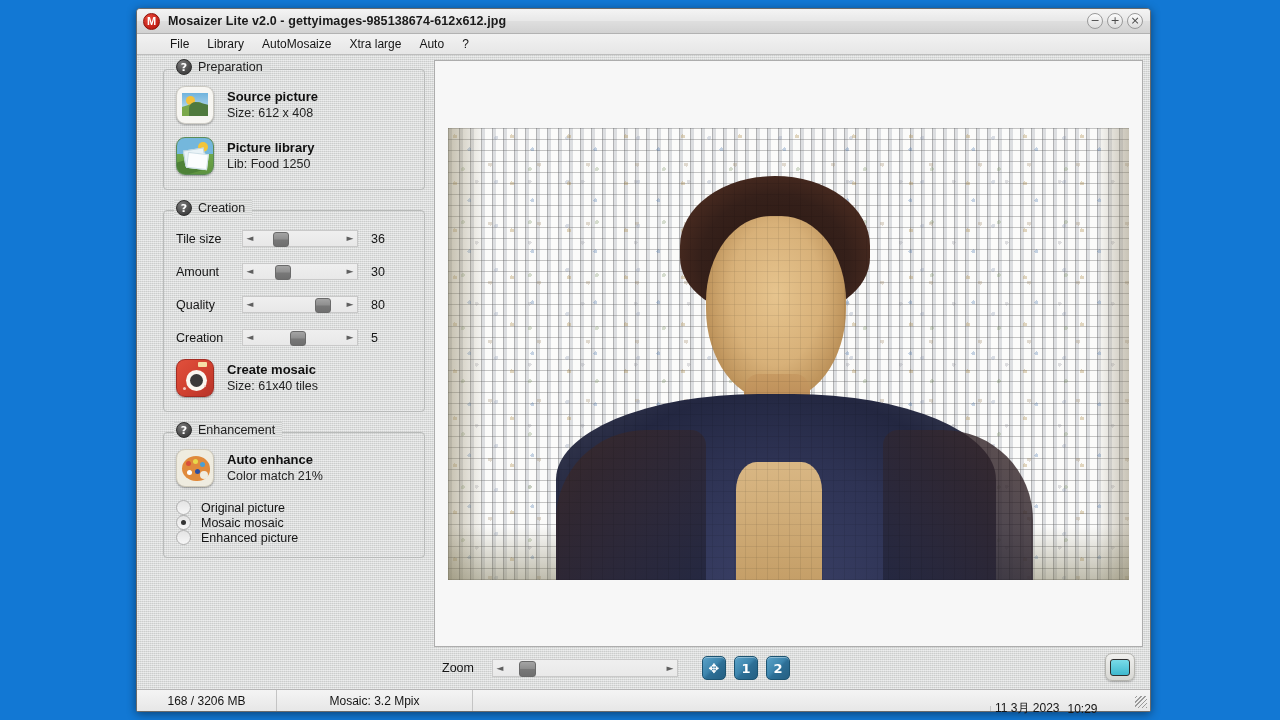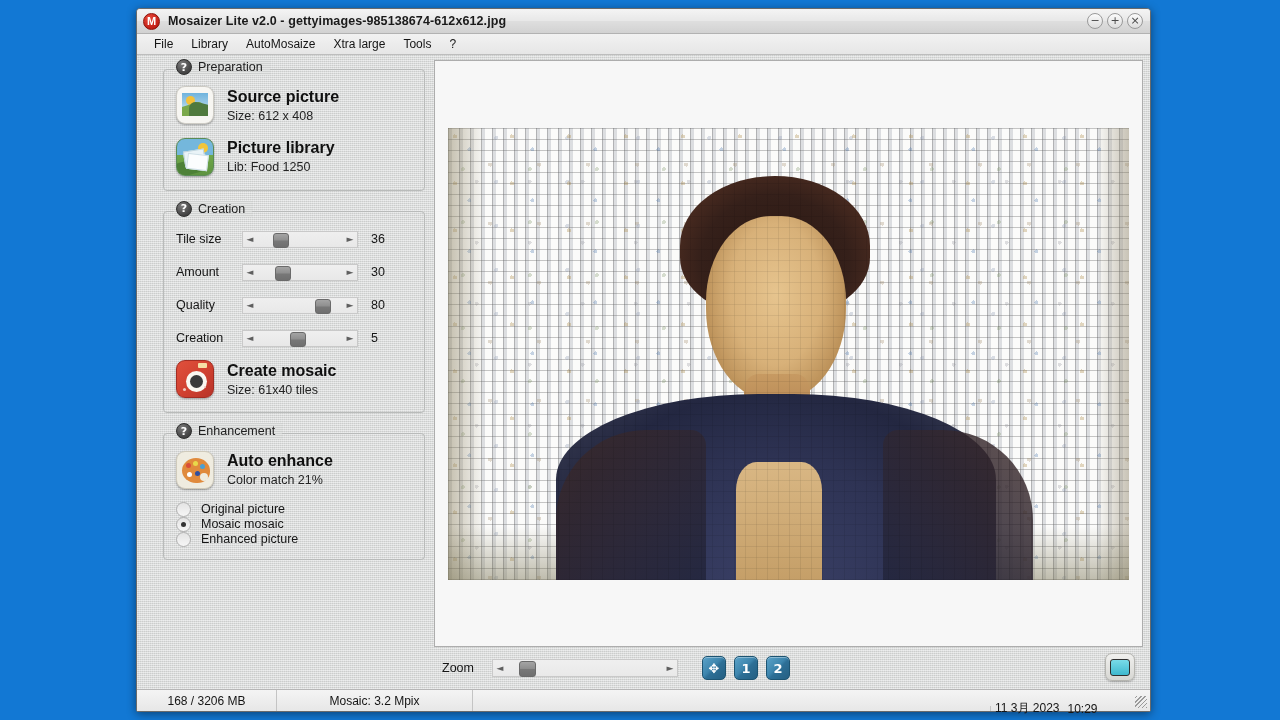--- a/index.html
+++ b/index.html
@@ -38,21 +38,21 @@
   .wbtn { width: 16px; height: 16px; border-radius: 50%;
     background: linear-gradient(to bottom, #fbfbfb, #dcdcdc);
     border: 1px solid #9a9a9a; color: #4a4a4a; font-size: 11px; line-height: 13px;
     text-align: center; font-family: "DejaVu Sans", sans-serif; }
 
   
   .menubar {
     height: 21px; flex: 0 0 21px;
     background: linear-gradient(to bottom, #f2f2f2, #e6e6e6);
     border-bottom: 1px solid #bdbdbd;
-    display: flex; align-items: center; padding-left: 8px; gap: 0px;
+    display: flex; align-items: center; padding-left: 24px; gap: 0px;
   }
   .menu-item { font-size: 12px; color: #151515; padding: 2px 9px; border-radius: 2px; cursor: default; }
 
   
   .wbody { flex: 1 1 auto; display: flex; position: relative;
     background-color: #d5d7d6;
     background-image:
       repeating-linear-gradient(0deg, rgba(255,255,255,0.40) 0 1px, rgba(0,0,0,0.028) 1px 2px),
       repeating-linear-gradient(90deg, rgba(255,255,255,0.26) 0 1px, rgba(0,0,0,0.020) 1px 2px);
   }
@@ -69,21 +69,21 @@
   .help-ico { width: 16px; height: 16px; border-radius: 50%;
     background: radial-gradient(circle at 35% 28%, #7d7d7d 0%, #4a4a4a 60%, #303030 100%);
     border: 1px solid #2e2e2e; color: #fff; font-size: 11px; font-weight: bold;
     display: flex; align-items: center; justify-content: center; line-height: 1;
     font-family: "DejaVu Sans", sans-serif; }
   .glabel span.gtext { font-size: 12.5px; color: #202020; }
 
   
   .arow { display: flex; align-items: center; gap: 13px; margin-bottom: 13px; cursor: pointer; }
   .arow:last-child { margin-bottom: 2px; }
-  .arow .txt .t1 { font-size: 16px; font-weight: bold; color: #101010; line-height: 1.35; }
+  .arow .txt .t1 { font-size: 13px; font-weight: bold; color: #101010; line-height: 1.35; }
   .arow .txt .t2 { font-size: 12.5px; color: #242424; line-height: 1.35; }
 
   .bigicon { width: 38px; height: 38px; border-radius: 9px; flex: 0 0 38px;
     position: relative; overflow: hidden; box-shadow: 0 1px 2px rgba(0,0,0,0.32); }
 
   
   .ico-source { background: #f7f6f2; border: 1px solid #cdcbc4; }
   .ico-source .pic { position: absolute; left: 5px; top: 6px; right: 5px; bottom: 7px;
     background: linear-gradient(to bottom, #6fb3dd 0%, #9ecbe6 48%, #a9d3ea 52%); overflow: hidden; }
   .ico-source .sun { position: absolute; left: 4px; top: 3px; width: 9px; height: 9px; border-radius: 50%; background: #f5c13a; }
@@ -249,21 +249,21 @@
         <div class="wbtn">+</div>
         <div class="wbtn">×</div>
       </div>
     </div>
 
     <div class="menubar">
       <div class="menu-item">File</div>
       <div class="menu-item">Library</div>
       <div class="menu-item">AutoMosaize</div>
       <div class="menu-item">Xtra large</div>
-      <div class="menu-item">Tools</div>
+      <div class="menu-item">Auto</div>
       <div class="menu-item">?</div>
     </div>
 
     <div class="wbody">
 
       <div class="leftpanel">
 
         <div class="group">
           <div class="glabel">
             <div class="help-ico">?</div>

